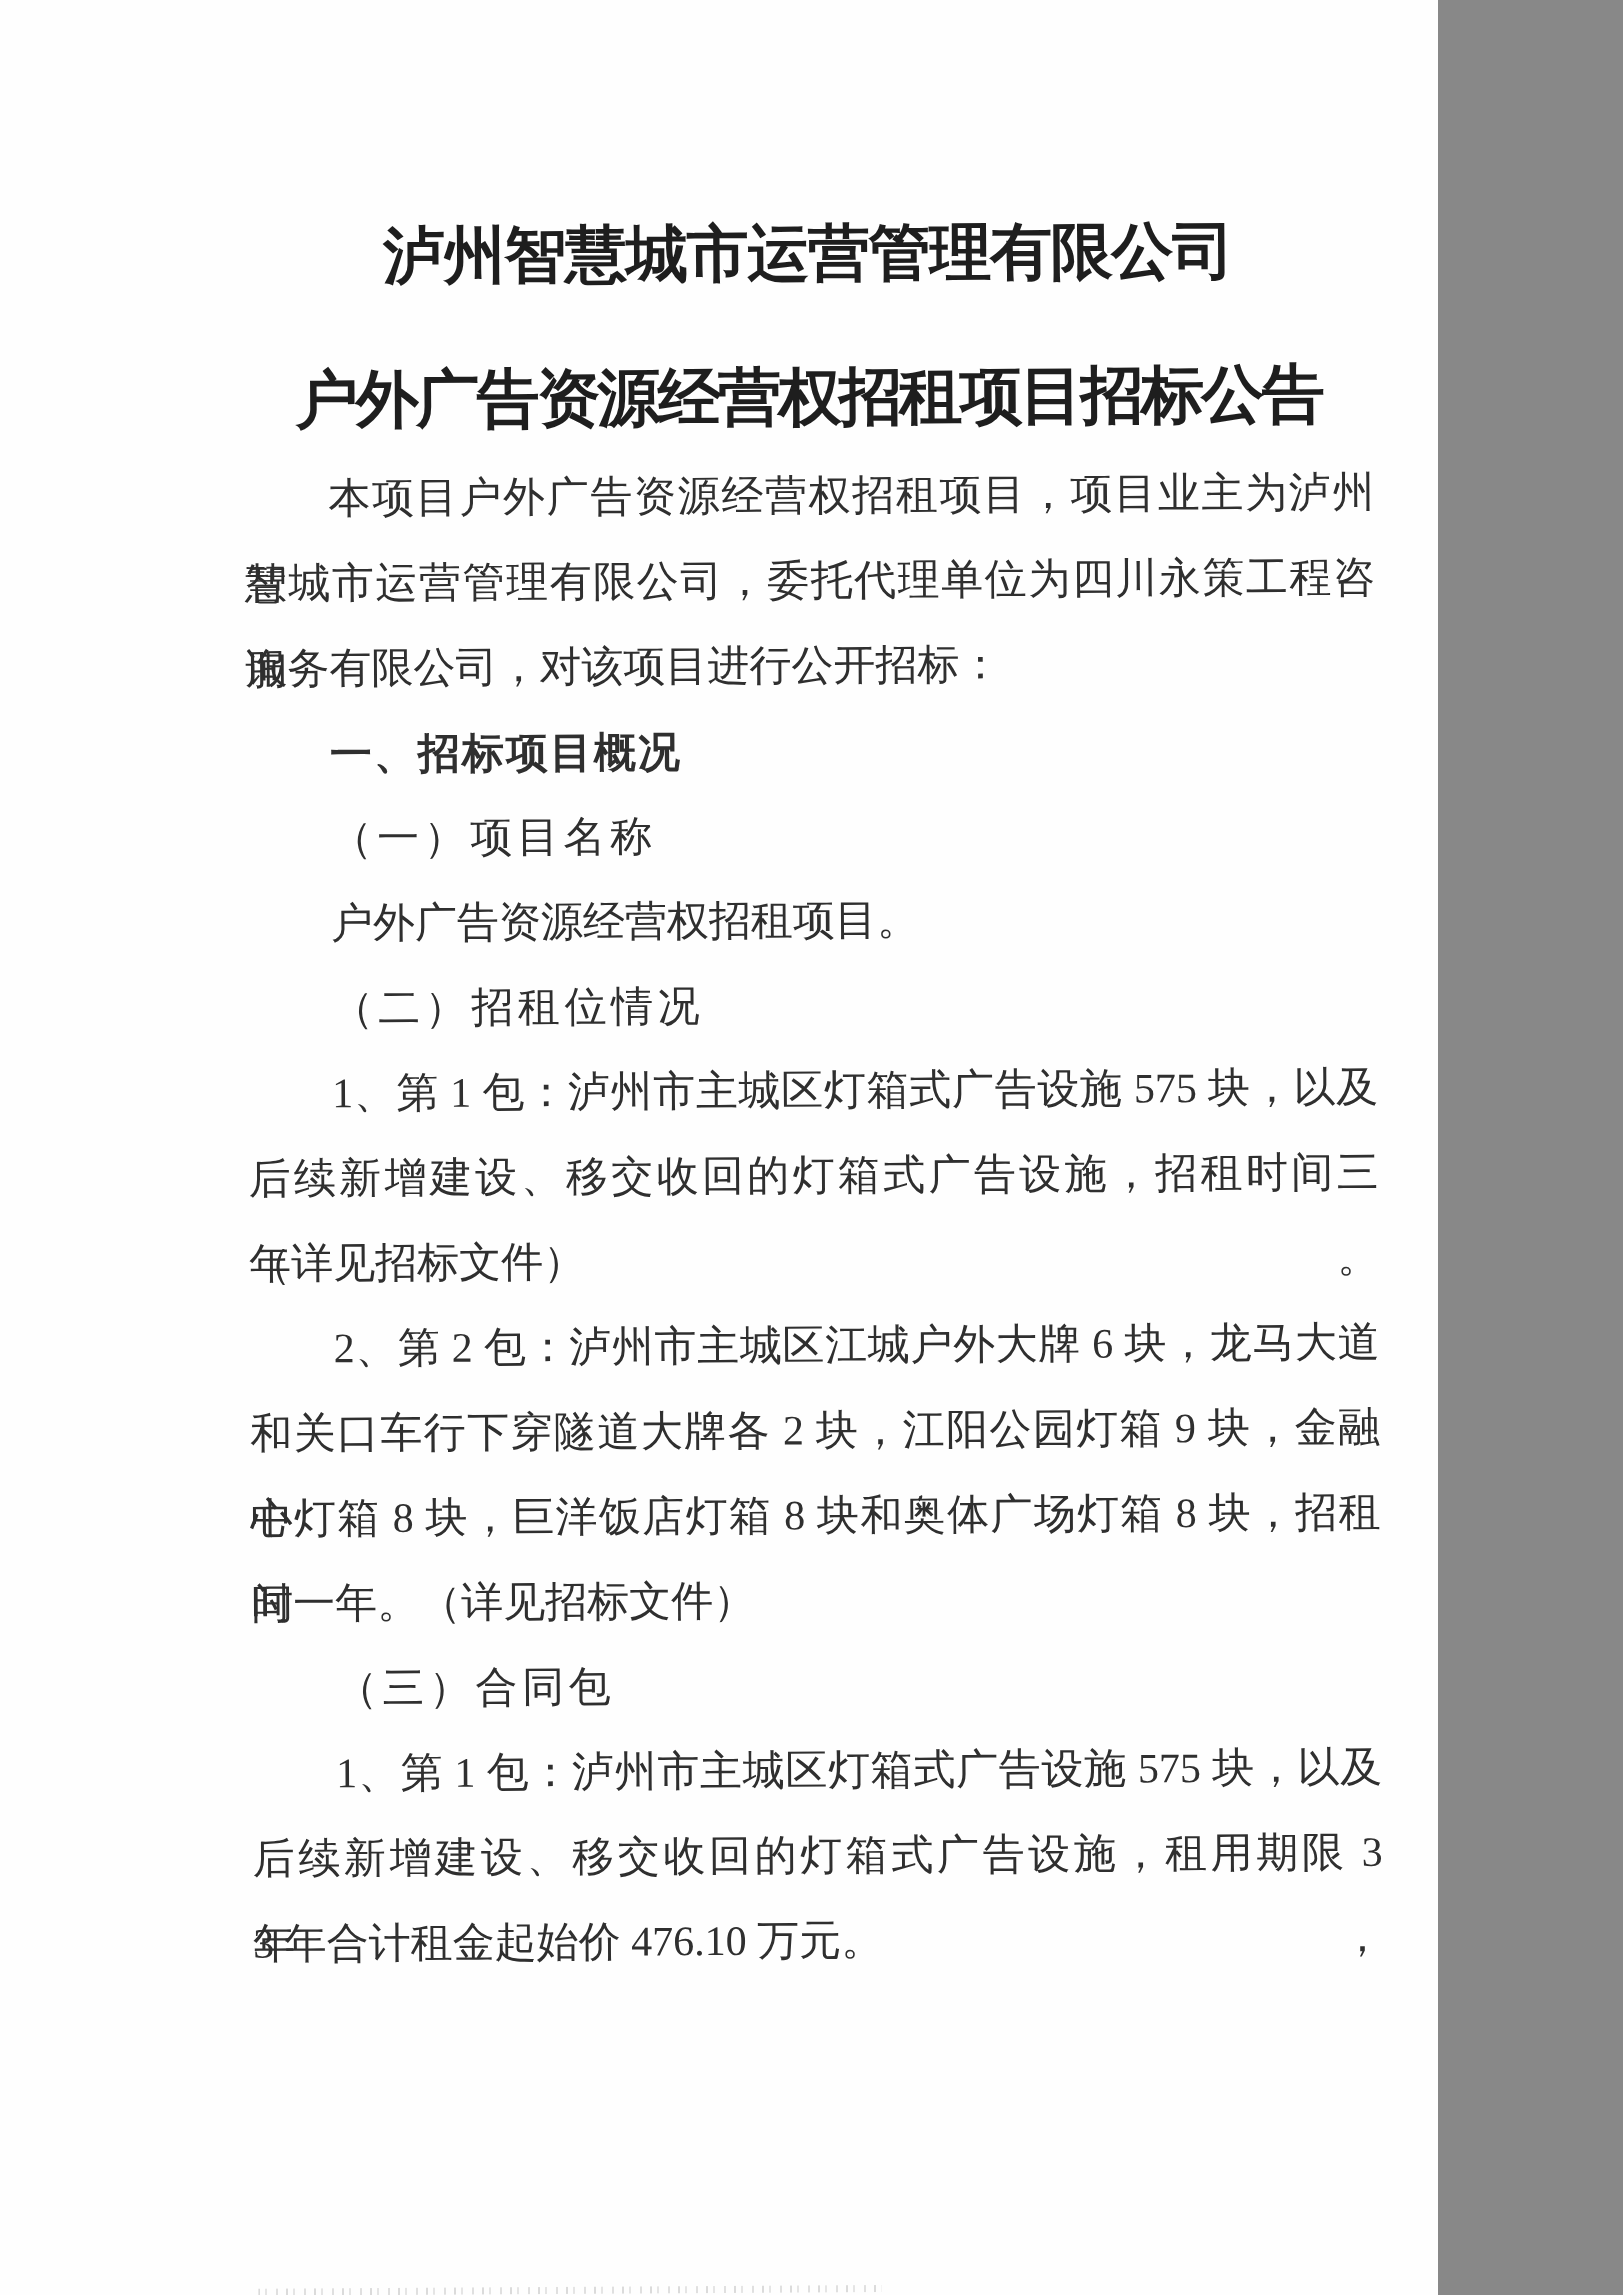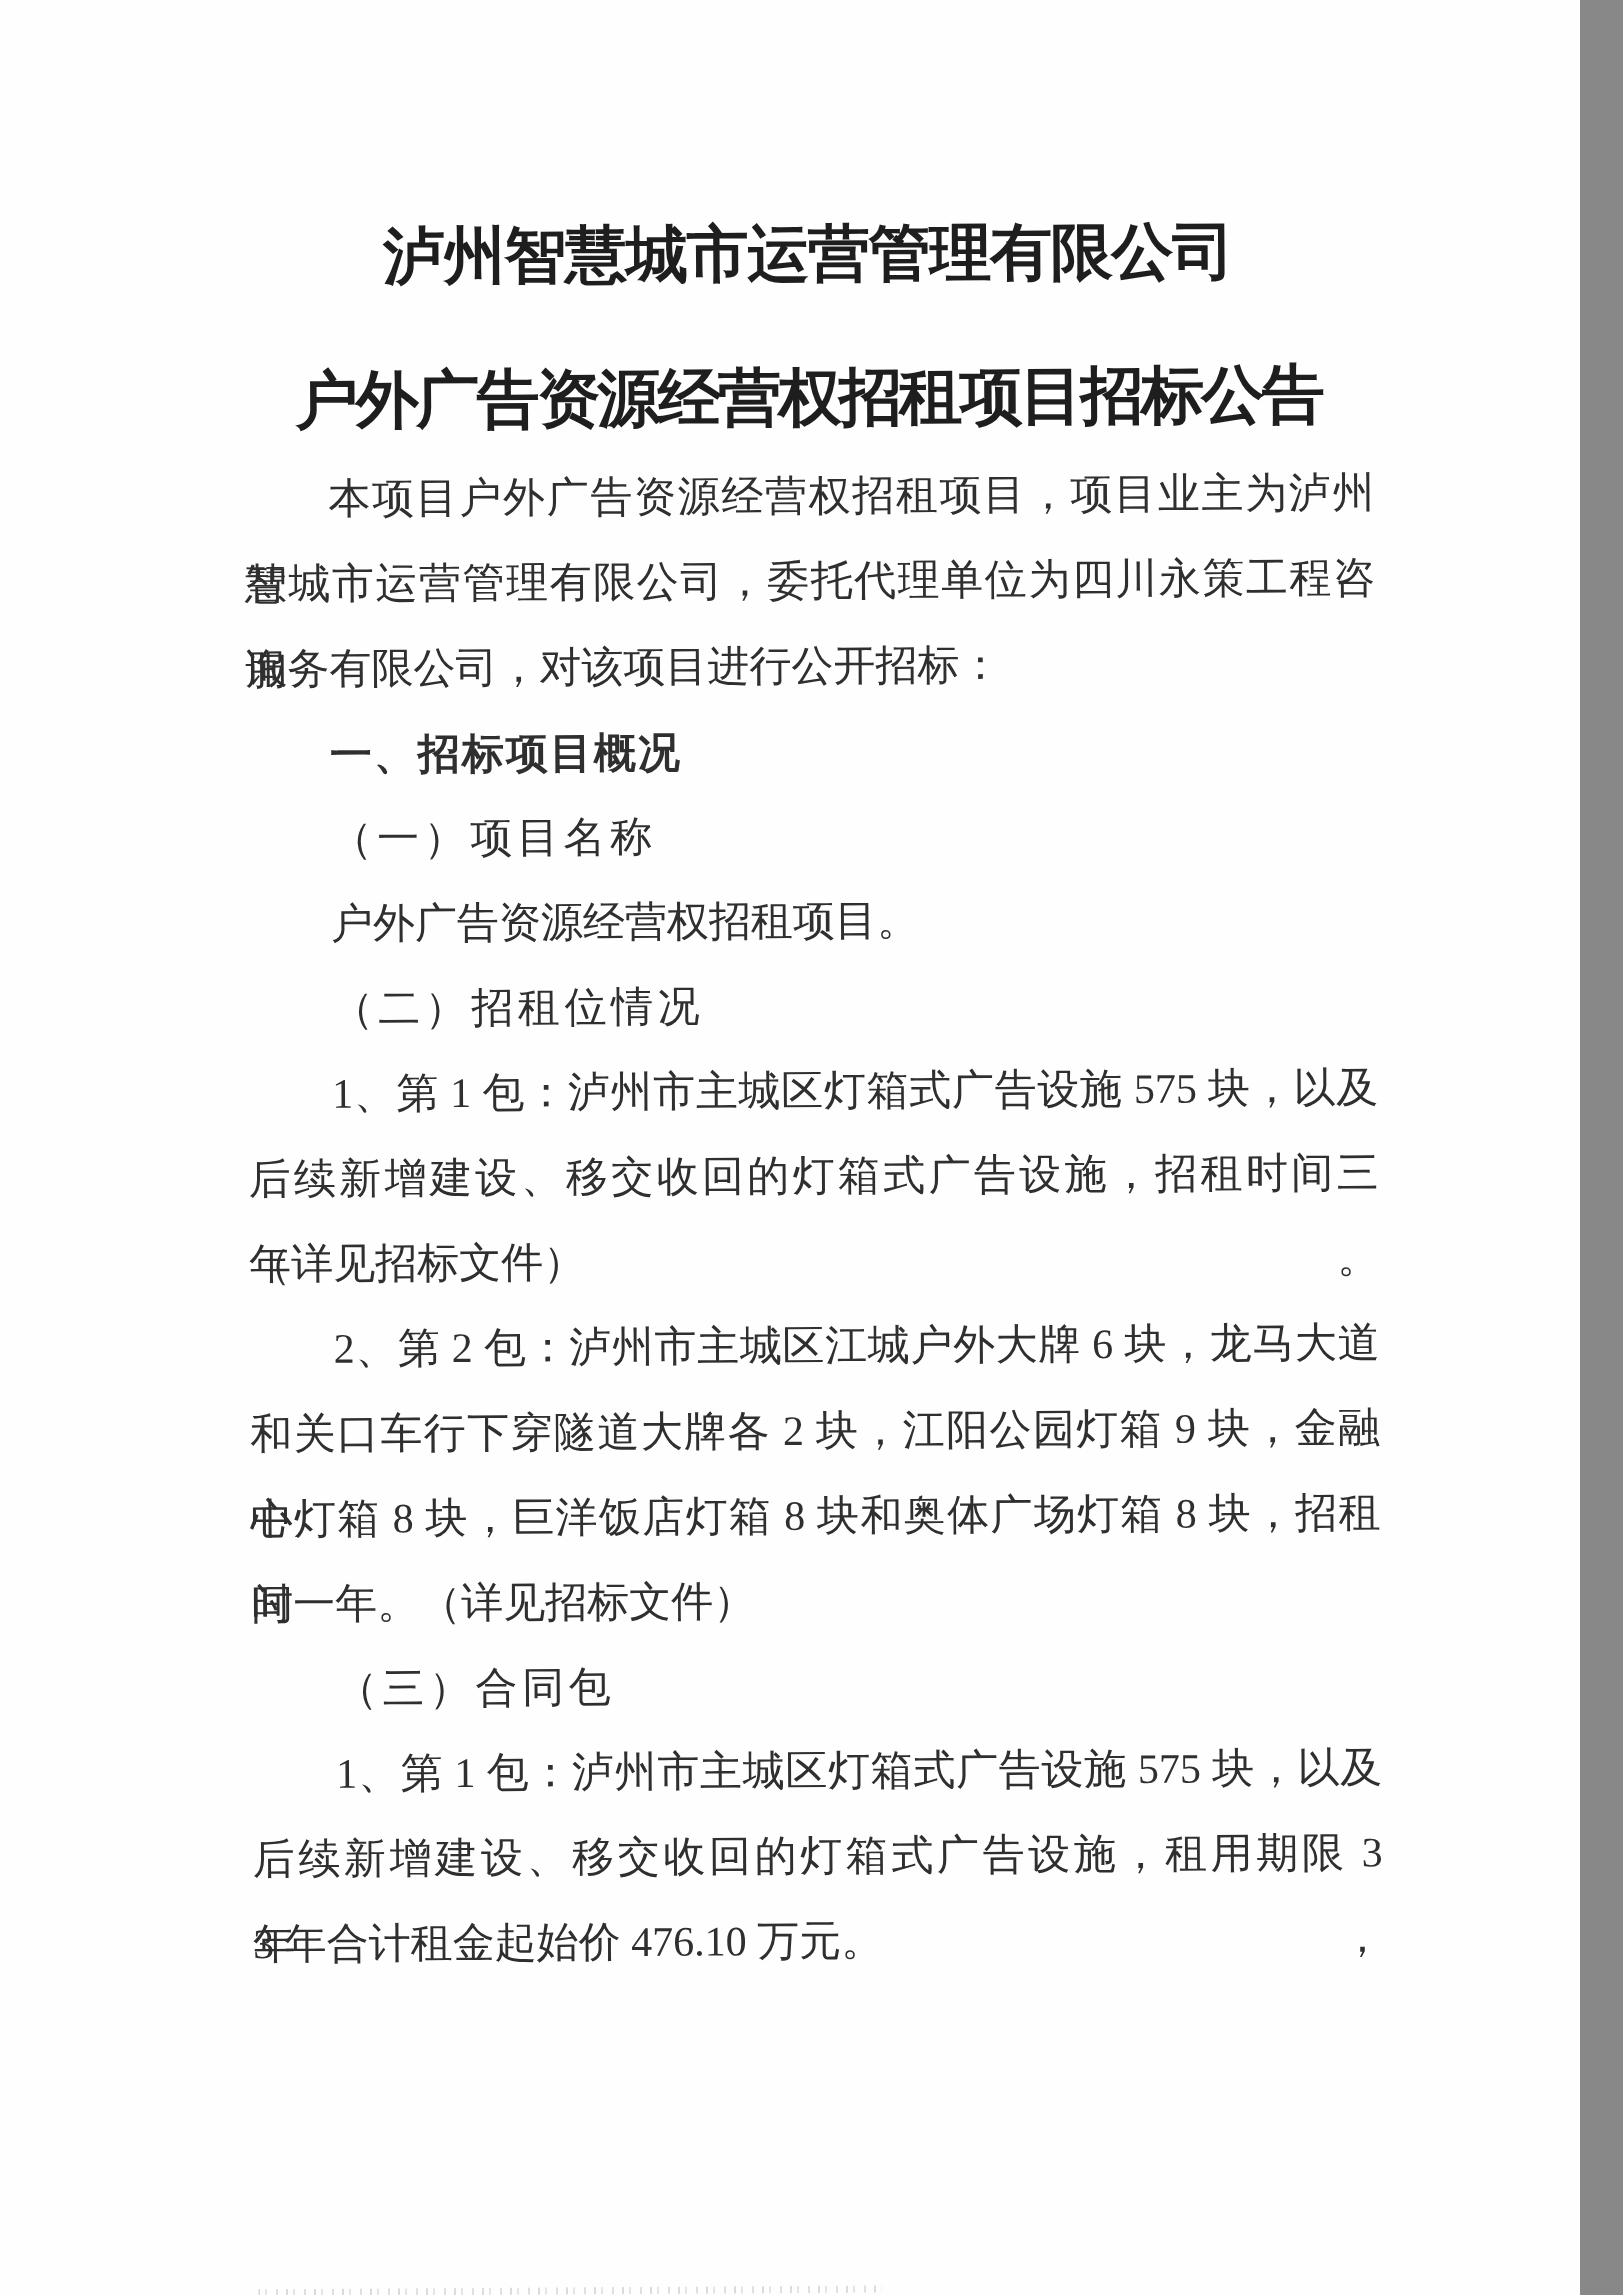--- a/index.html
+++ b/index.html
@@ -4,21 +4,21 @@
 <style>
   :root{
     --paper: #fefefe;
     --ink: #2f2f2f;
     --ink-strong: #1e1e1e;
     --ink-heading: #262626;
   }
   html,body{margin:0;padding:0;background:#888;}
   .page{
     position:relative;
-    width:1580px;height:2295px;
+    width:1438px;height:2295px;
     background:var(--paper);
     overflow:hidden;
     font-family:"Liberation Serif","DejaVu Serif",serif;
   }
   .sheet{
     position:absolute;inset:0;
     transform:rotate(-0.35deg);
     transform-origin:50% 40%;
   }
   .title{

